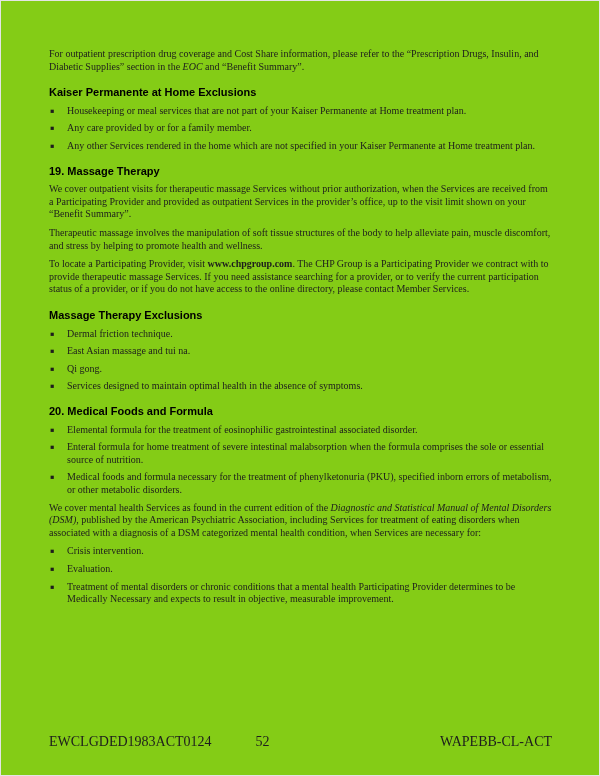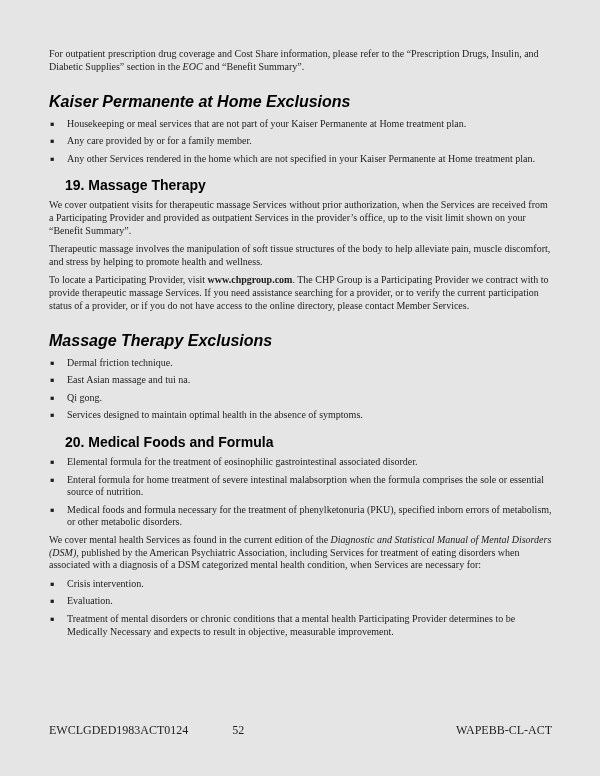--- a/index.html
+++ b/index.html
@@ -2,52 +2,51 @@
 <html><head>
 <meta charset="utf-8">
 <style>
   html, body { margin: 0; padding: 0; background: #ffffff; }
   * { box-sizing: border-box; }
 
   .page {
     position: relative;
     width: 600px;
     height: 776px;
-    background: #e5e5e5;
+    background: #84cc16;
     border: 1px solid #e4e4e4;
     padding: 47px 47px 60px 48px;
     font-family: "Liberation Serif", serif;
     font-size: 10px;
     line-height: 1.26;
     color: #1d1d1d;
     overflow: hidden;
   }
 
   .para { margin: 0 0 6px 0; }
 
   .italic { font-style: italic; }
   .bold   { font-weight: bold; }
 
   h2.num-heading {
     font-family: "Liberation Sans", sans-serif;
-    font-size: 14px;
+    font-size: 11px;
     line-height: 1.15;
     font-weight: 700;
     color: #000000;
-    margin: 12px 0 6px 16px;
+    margin: 12px 0 6px 0;
   }
 
   h3.sub-heading {
     font-family: "Liberation Sans", sans-serif;
-    font-size: 16px;
+    font-size: 11px;
     line-height: 1.15;
     font-weight: 700;
-    font-style: italic;
     color: #000000;
-    margin: 20px 0 6px 0;
+    margin: 13px 0 6px 0;
   }
 
   .bullet {
     display: flex;
     align-items: flex-start;
     margin: 0 0 5px 1px;
   }
   .bullet .marker {
     flex: 0 0 17px;
     width: 17px;
@@ -55,23 +54,23 @@
     font-size: 6.5px;
     line-height: 12.6px;
     color: #1d1d1d;
   }
   .bullet .btext { flex: 1; }
 
   .footer {
     position: absolute;
     left: 48px;
     right: 47px;
-    bottom: 37px;
+    bottom: 24px;
     display: flex;
-    font-size: 12px;
+    font-size: 14px;
     color: #1d1d1d;
     gap: 44px;
   }
   .footer .f-left   { flex: 1; text-align: left; }
   .footer .f-center { flex: 1; }
   .footer .f-right  { flex: 1; text-align: right; }
 </style>
 </head>
 <body>
 

